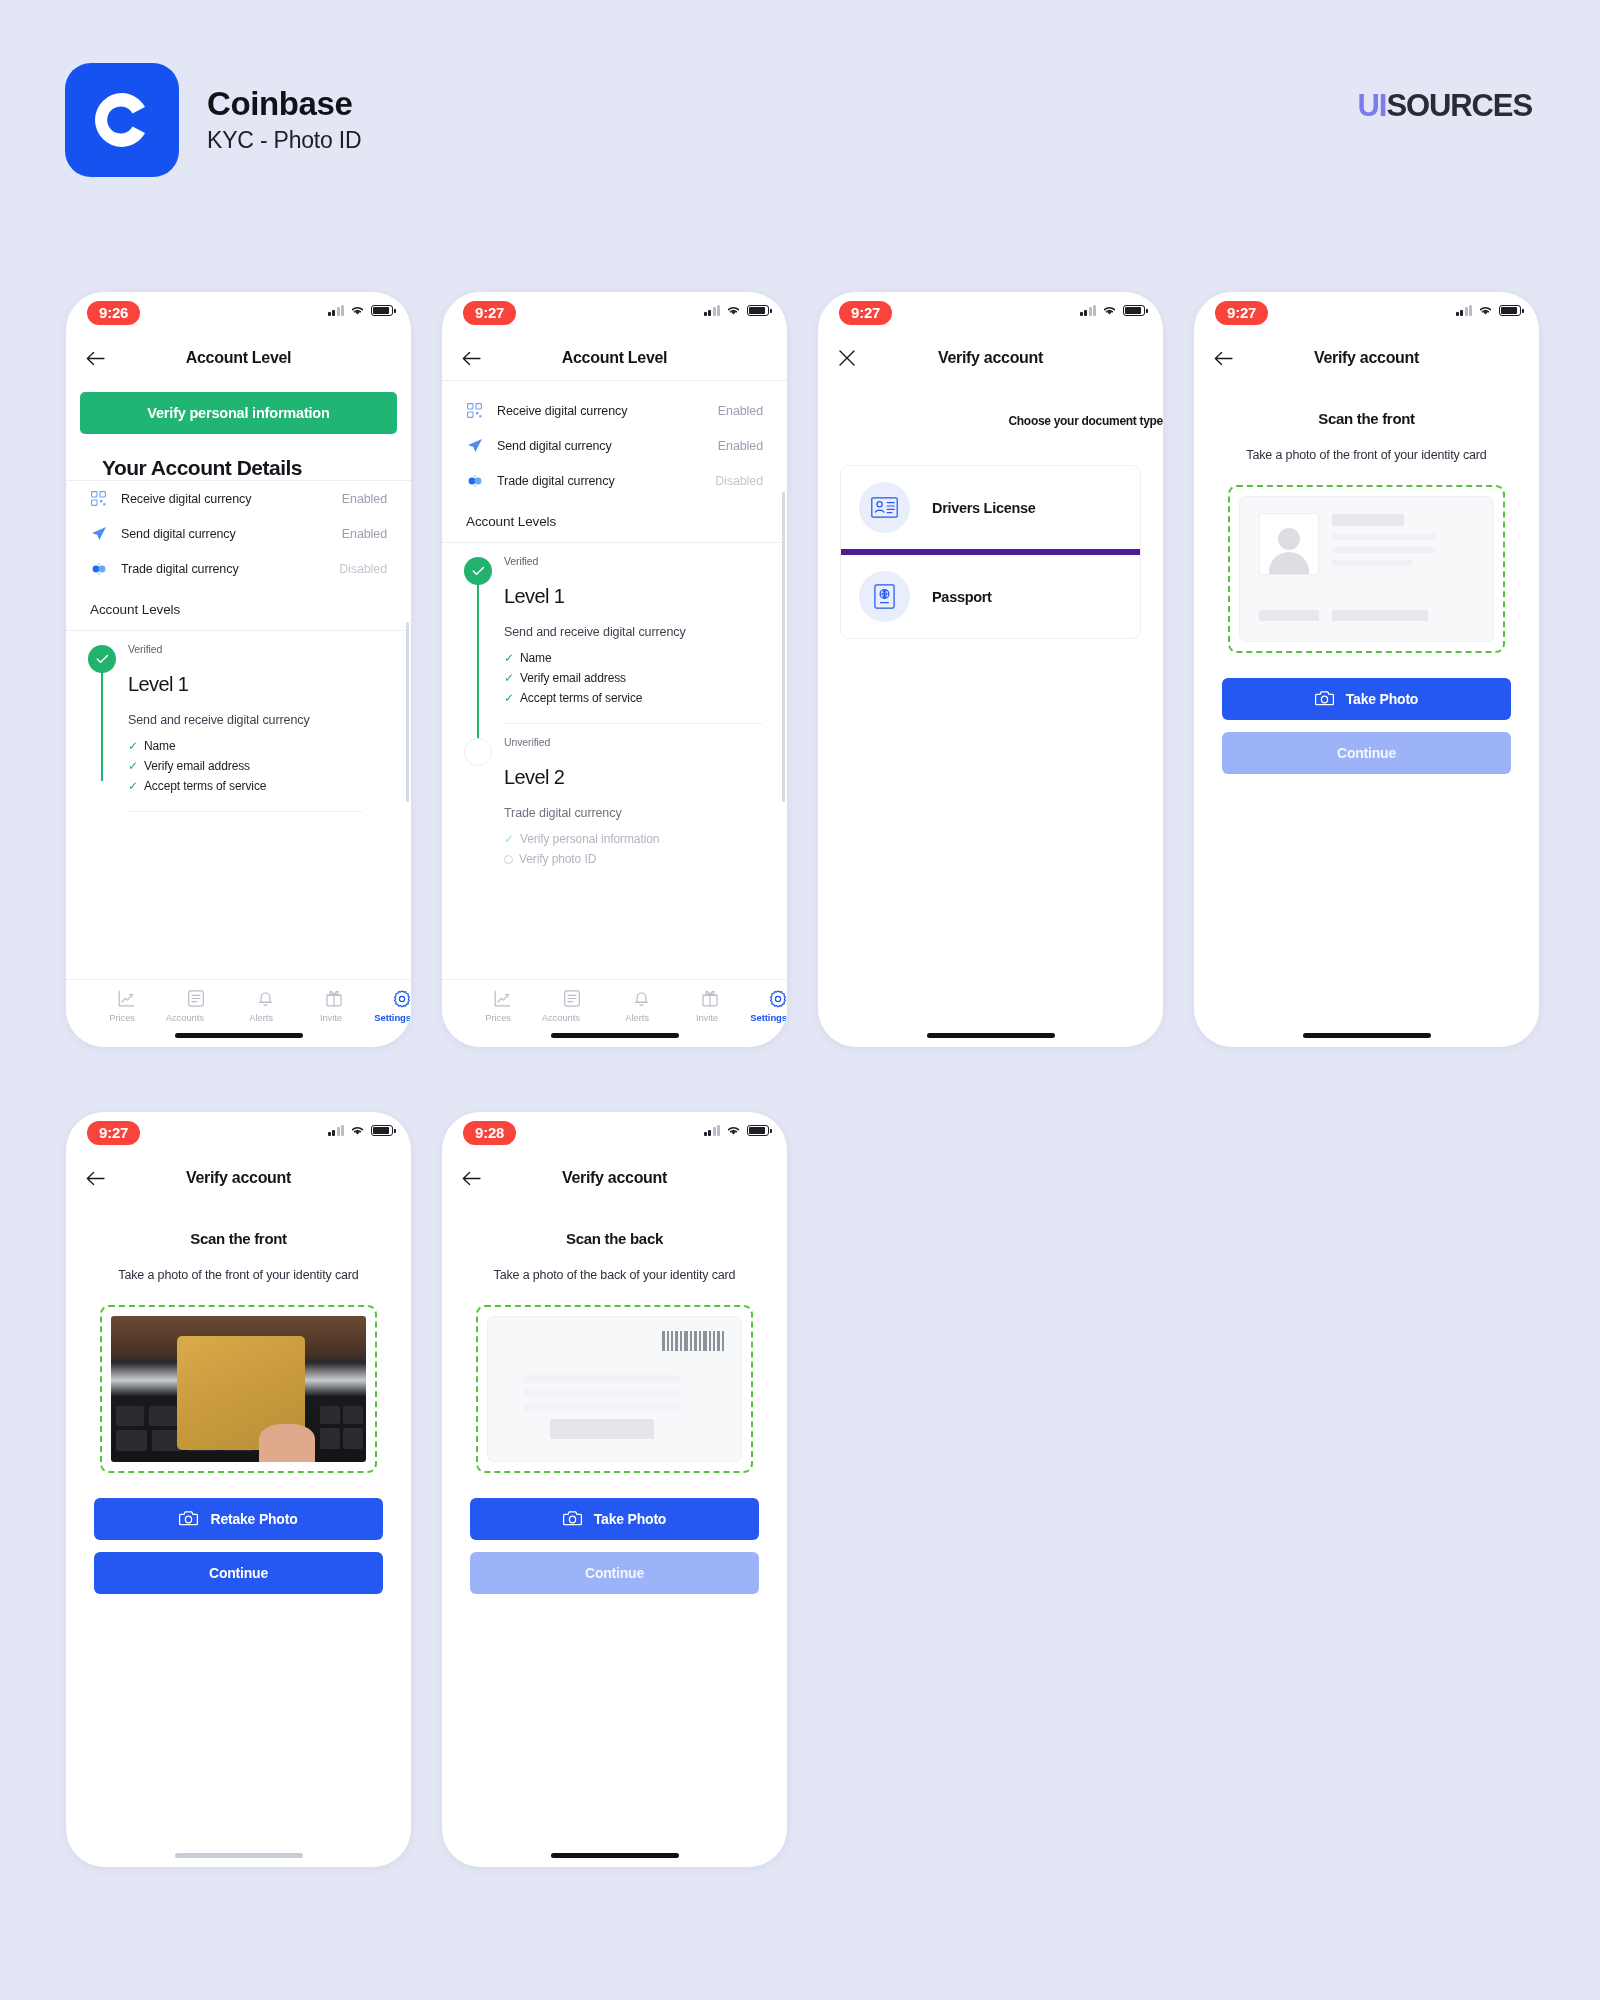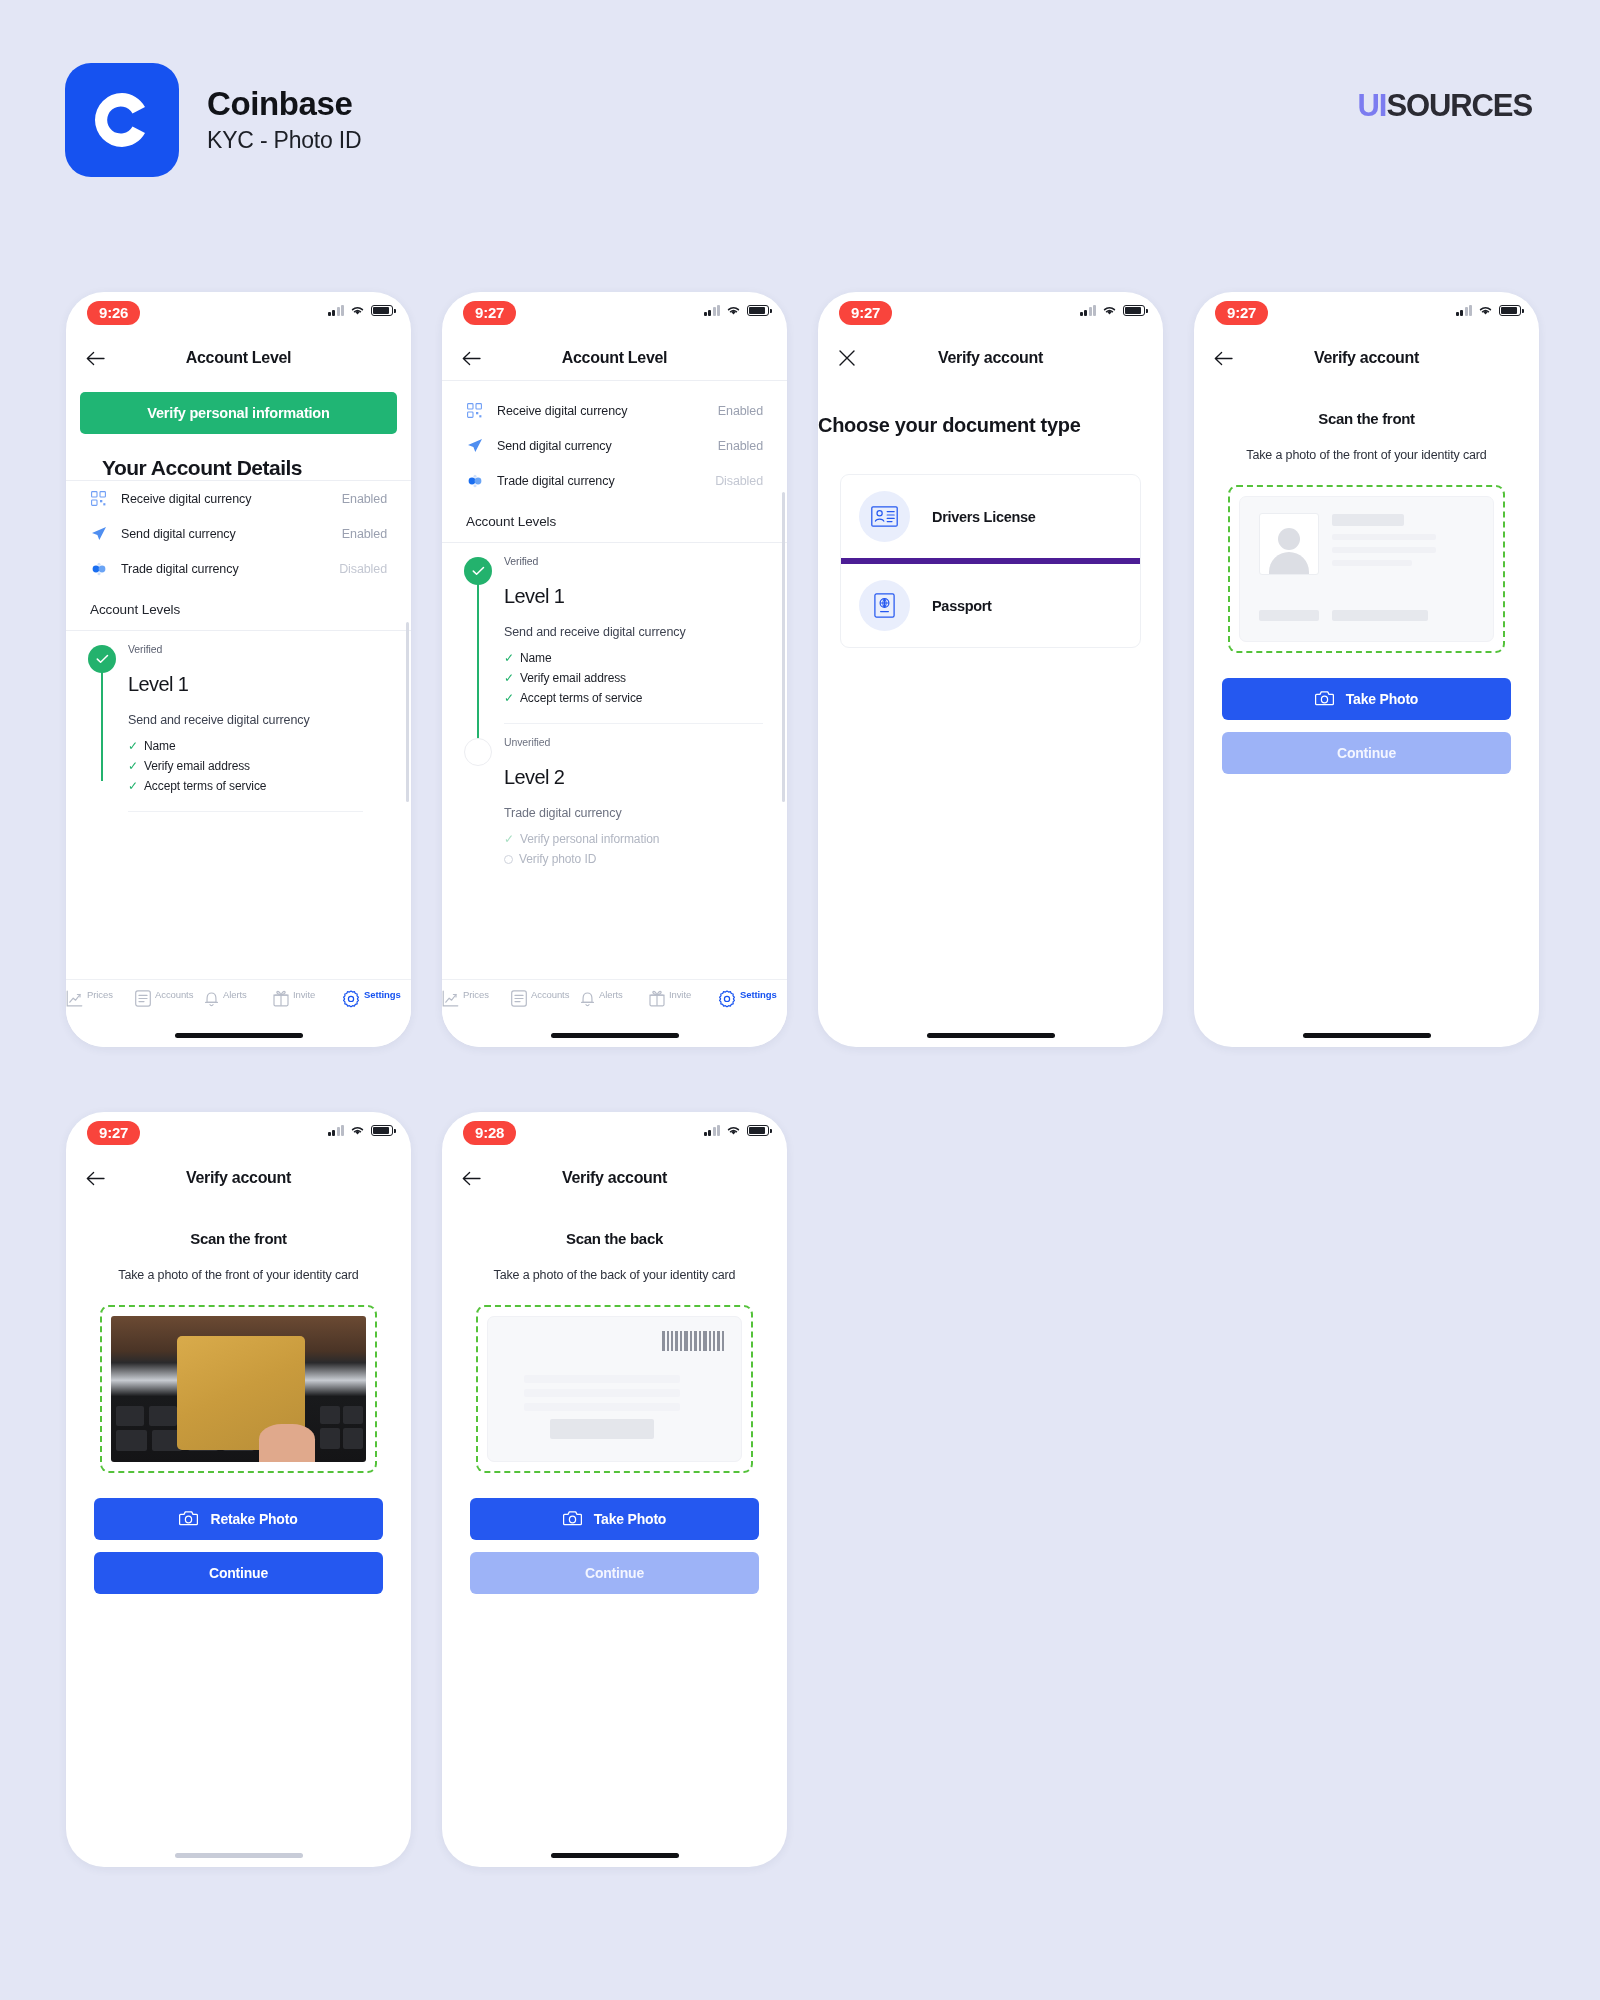--- a/index.html
+++ b/index.html
@@ -265,21 +265,21 @@
     bottom: 0; left: 0; right: 0;
     height: 68px;
     background: #fff;
     border-top: 1px solid #eef0f4;
     display: flex;
     align-items: flex-start;
     padding-top: 9px;
   }
   .tab {
     flex: 1;
-    display: flex; flex-direction: row; align-items: flex-start; gap: 4px;
+    display: flex; flex-direction: column; align-items: flex-end; gap: 4px;
     cursor: pointer;
   }
   .tab-ico { height: 19px; display:flex; align-items:center; }
   .tab-lbl { font-size: 9.5px; color: #aab0bd; letter-spacing: -0.1px; }
   .tab.active .tab-lbl { color: #1652f0; font-weight: bold; }
   .home-indicator {
     position: absolute;
     bottom: 9px;
     left: 50%;
     transform: translateX(-50%);
@@ -294,22 +294,22 @@
   .scroll-track {
     position: absolute;
     right: 2px;
     width: 3px;
     border-radius: 2px;
     background: #d7dae4;
   }
 
   
   .choose-title {
-    text-align: left;
-    font-size: 20px;
+    text-align: right;
+    font-size: 12px;
     font-weight: bold;
     color: #14161c;
     padding: 34px 0 0;
     letter-spacing: -0.3px;
   }
   .doc-card {
     margin: 37px 22px 0;
     border: 1px solid #eef0f4;
     border-radius: 9px;
     overflow: hidden;

